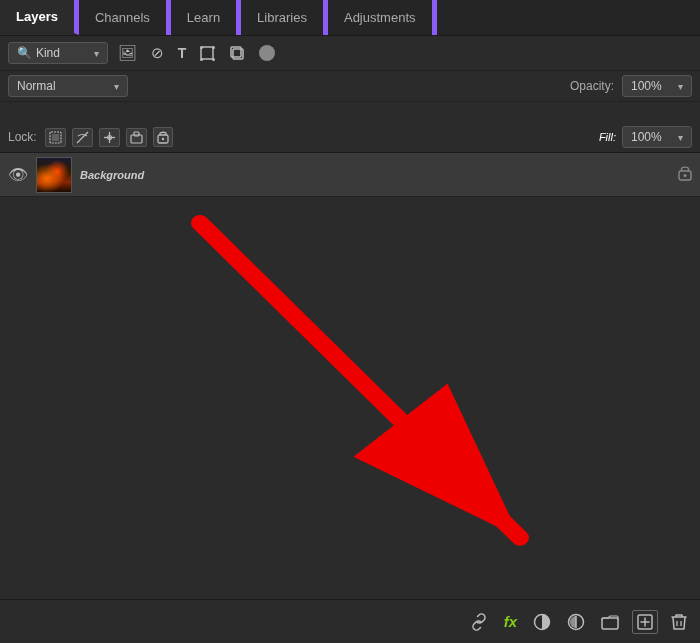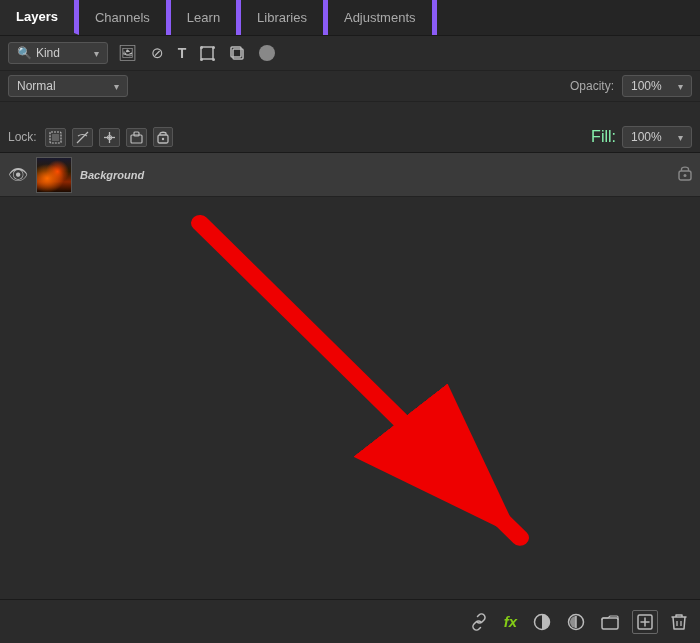--- a/index.html
+++ b/index.html
@@ -161,23 +161,24 @@
       cursor: pointer;
       padding: 2px 3px;
       border: 1px solid #555;
       border-radius: 2px;
       display: flex;
       align-items: center;
       justify-content: center;
       background: #3a3a3a;
     }
     .fill-label {
-      color: #86efac;
-      font-size: 16px;
-      margin-left: auto;
+      color: #ffffff;
+      font-size: 11px;
+      margin-left: auto;
+      font-style: italic;
     }
     .fill-value {
       display: flex;
       align-items: center;
       background: #3c3c3c;
       border: 1px solid #555;
       border-radius: 3px;
       padding: 3px 8px;
       color: #ccc;
       font-size: 12px;

